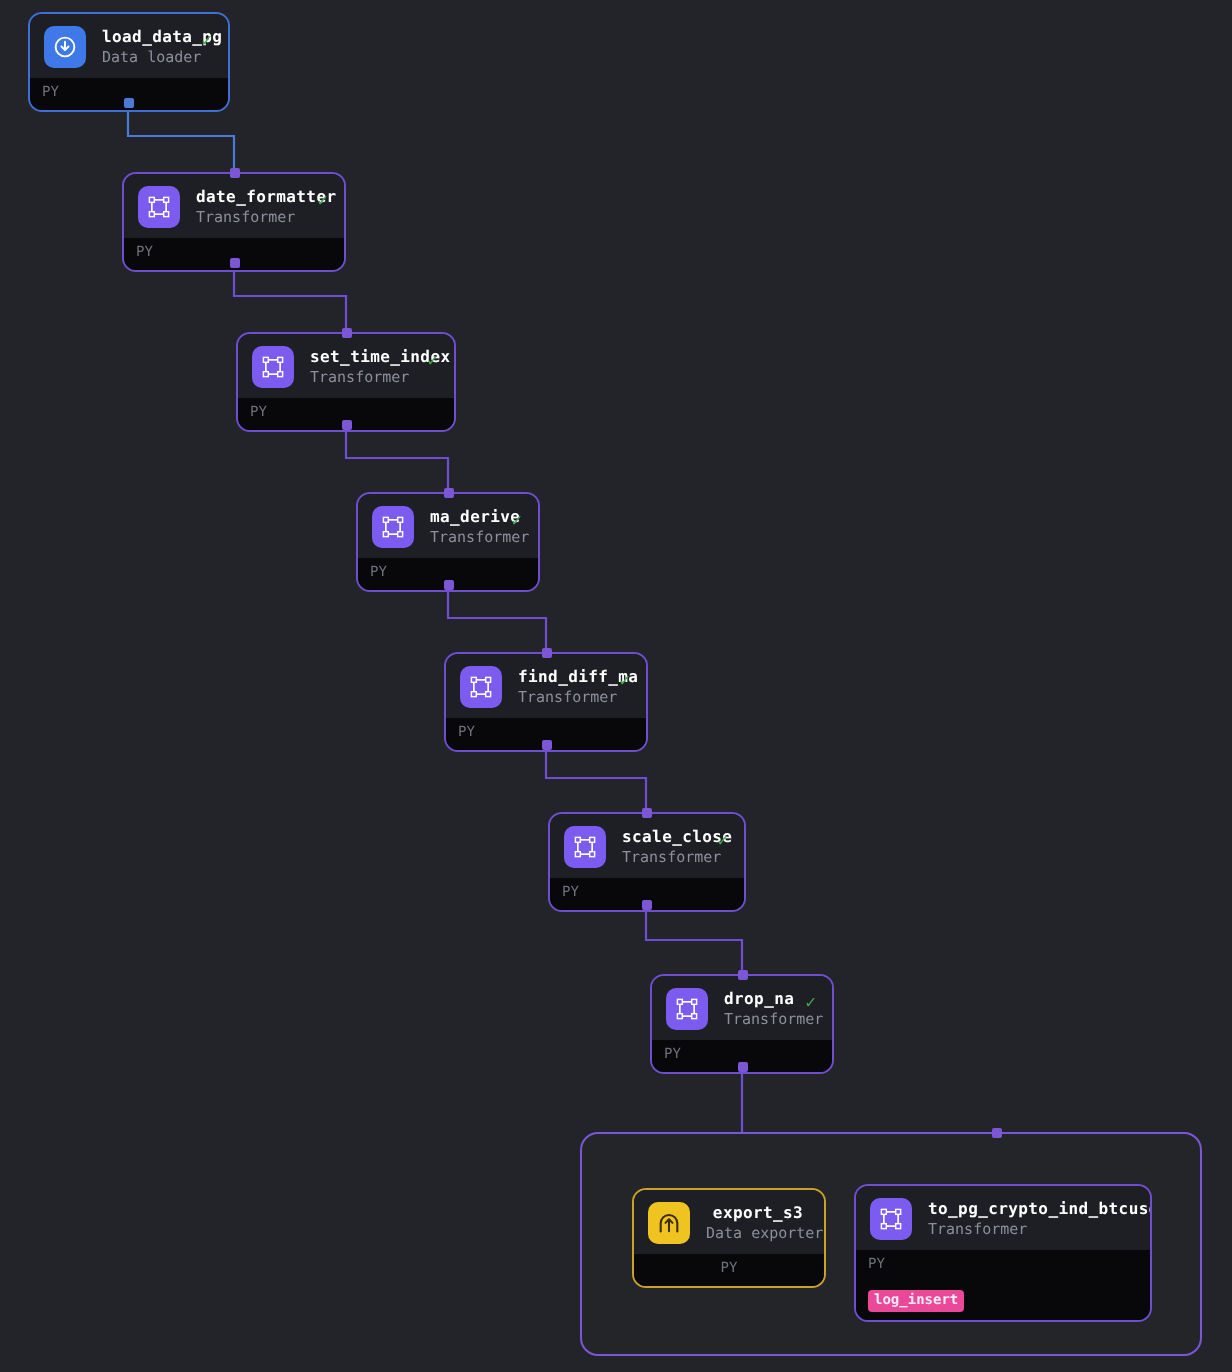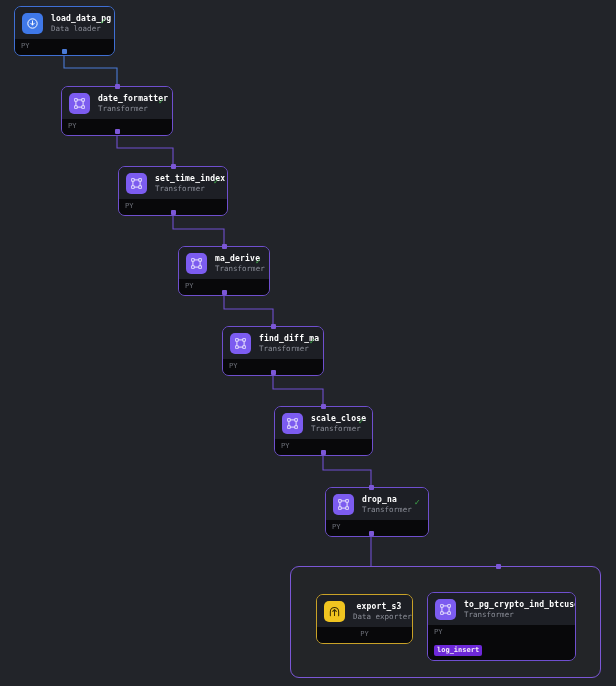--- a/index.html
+++ b/index.html
@@ -62,21 +62,21 @@
   }
   .node-body {
     background:#08080a;
     padding:3px 6px 4px 6px;
     min-height:14px;
   }
   .node-lang { font-size:7px; color:#6e717a; line-height:9px; }
   .node-tag {
     display:inline-block;
     margin-top:3px;
-    background:#6d28d9;
+    background:#ec4899;
     color:#f3eef6;
     font-size:7px;
     line-height:9px;
     padding:1px 3px;
     border-radius:2px;
     font-weight:bold;
   }
 
   
   .port {
@@ -245,21 +245,21 @@
       </div>
       <div class="node-check">✓</div>
     </div>
     <div class="node-body">
       <div class="node-lang">PY</div>
     </div>
   </div>
   <div class="port" style="left:321px; top:404px;"></div>
   <div class="port" style="left:321px; top:450px;"></div>
 
-  <div class="node" style="left:325px; top:487px; width:104px;">
+  <div class="node" style="left:325px; top:487px; width:92px;">
     <div class="node-head">
       <div class="node-icon">
         <svg width="13" height="13" viewBox="0 0 20 20">
           <rect x="4.5" y="4.5" width="11" height="11" fill="none" stroke="#ffffff" stroke-width="1.3"></rect>
           <rect x="2.6" y="2.6" width="3.8" height="3.8" fill="#7c5cf0" stroke="#ffffff" stroke-width="1.1"></rect>
           <rect x="13.6" y="2.6" width="3.8" height="3.8" fill="#7c5cf0" stroke="#ffffff" stroke-width="1.1"></rect>
           <rect x="2.6" y="13.6" width="3.8" height="3.8" fill="#7c5cf0" stroke="#ffffff" stroke-width="1.1"></rect>
           <rect x="13.6" y="13.6" width="3.8" height="3.8" fill="#7c5cf0" stroke="#ffffff" stroke-width="1.1"></rect>
         </svg>
       </div>

